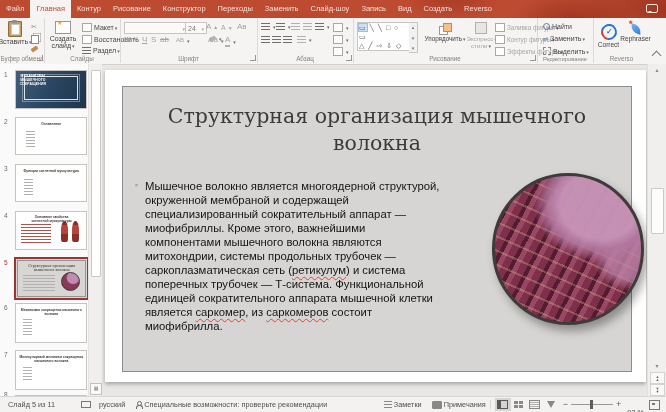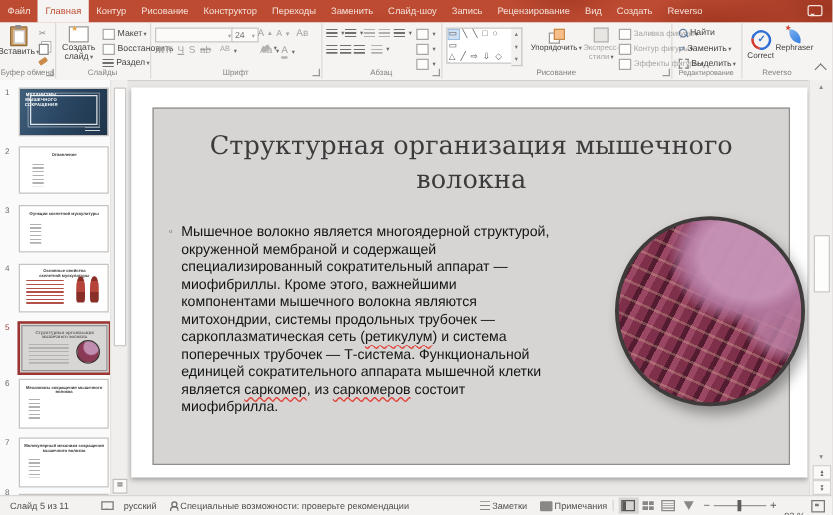--- a/index.html
+++ b/index.html
@@ -146,21 +146,20 @@
 <div id="tabbar">
   <span class="tab">Файл</span>
   <span class="tab active">Главная</span>
   <span class="tab">Контур</span>
   <span class="tab">Рисование</span>
   <span class="tab">Конструктор</span>
   <span class="tab">Переходы</span>
   <span class="tab">Заменить</span>
   <span class="tab">Слайд-шоу</span>
   <span class="tab">Запись</span>
-  <span class="tab">Рецензирование</span>
   <span class="tab">Вид</span>
   <span class="tab">Создать</span>
   <span class="tab">Reverso</span>
   <div id="commentbubble"></div>
 </div>
 
 <div id="ribbon">
 
   <div class="rgroup" style="left:0;width:44px">
     <div class="bigbtn" style="left:2px;top:3px;width:26px">

